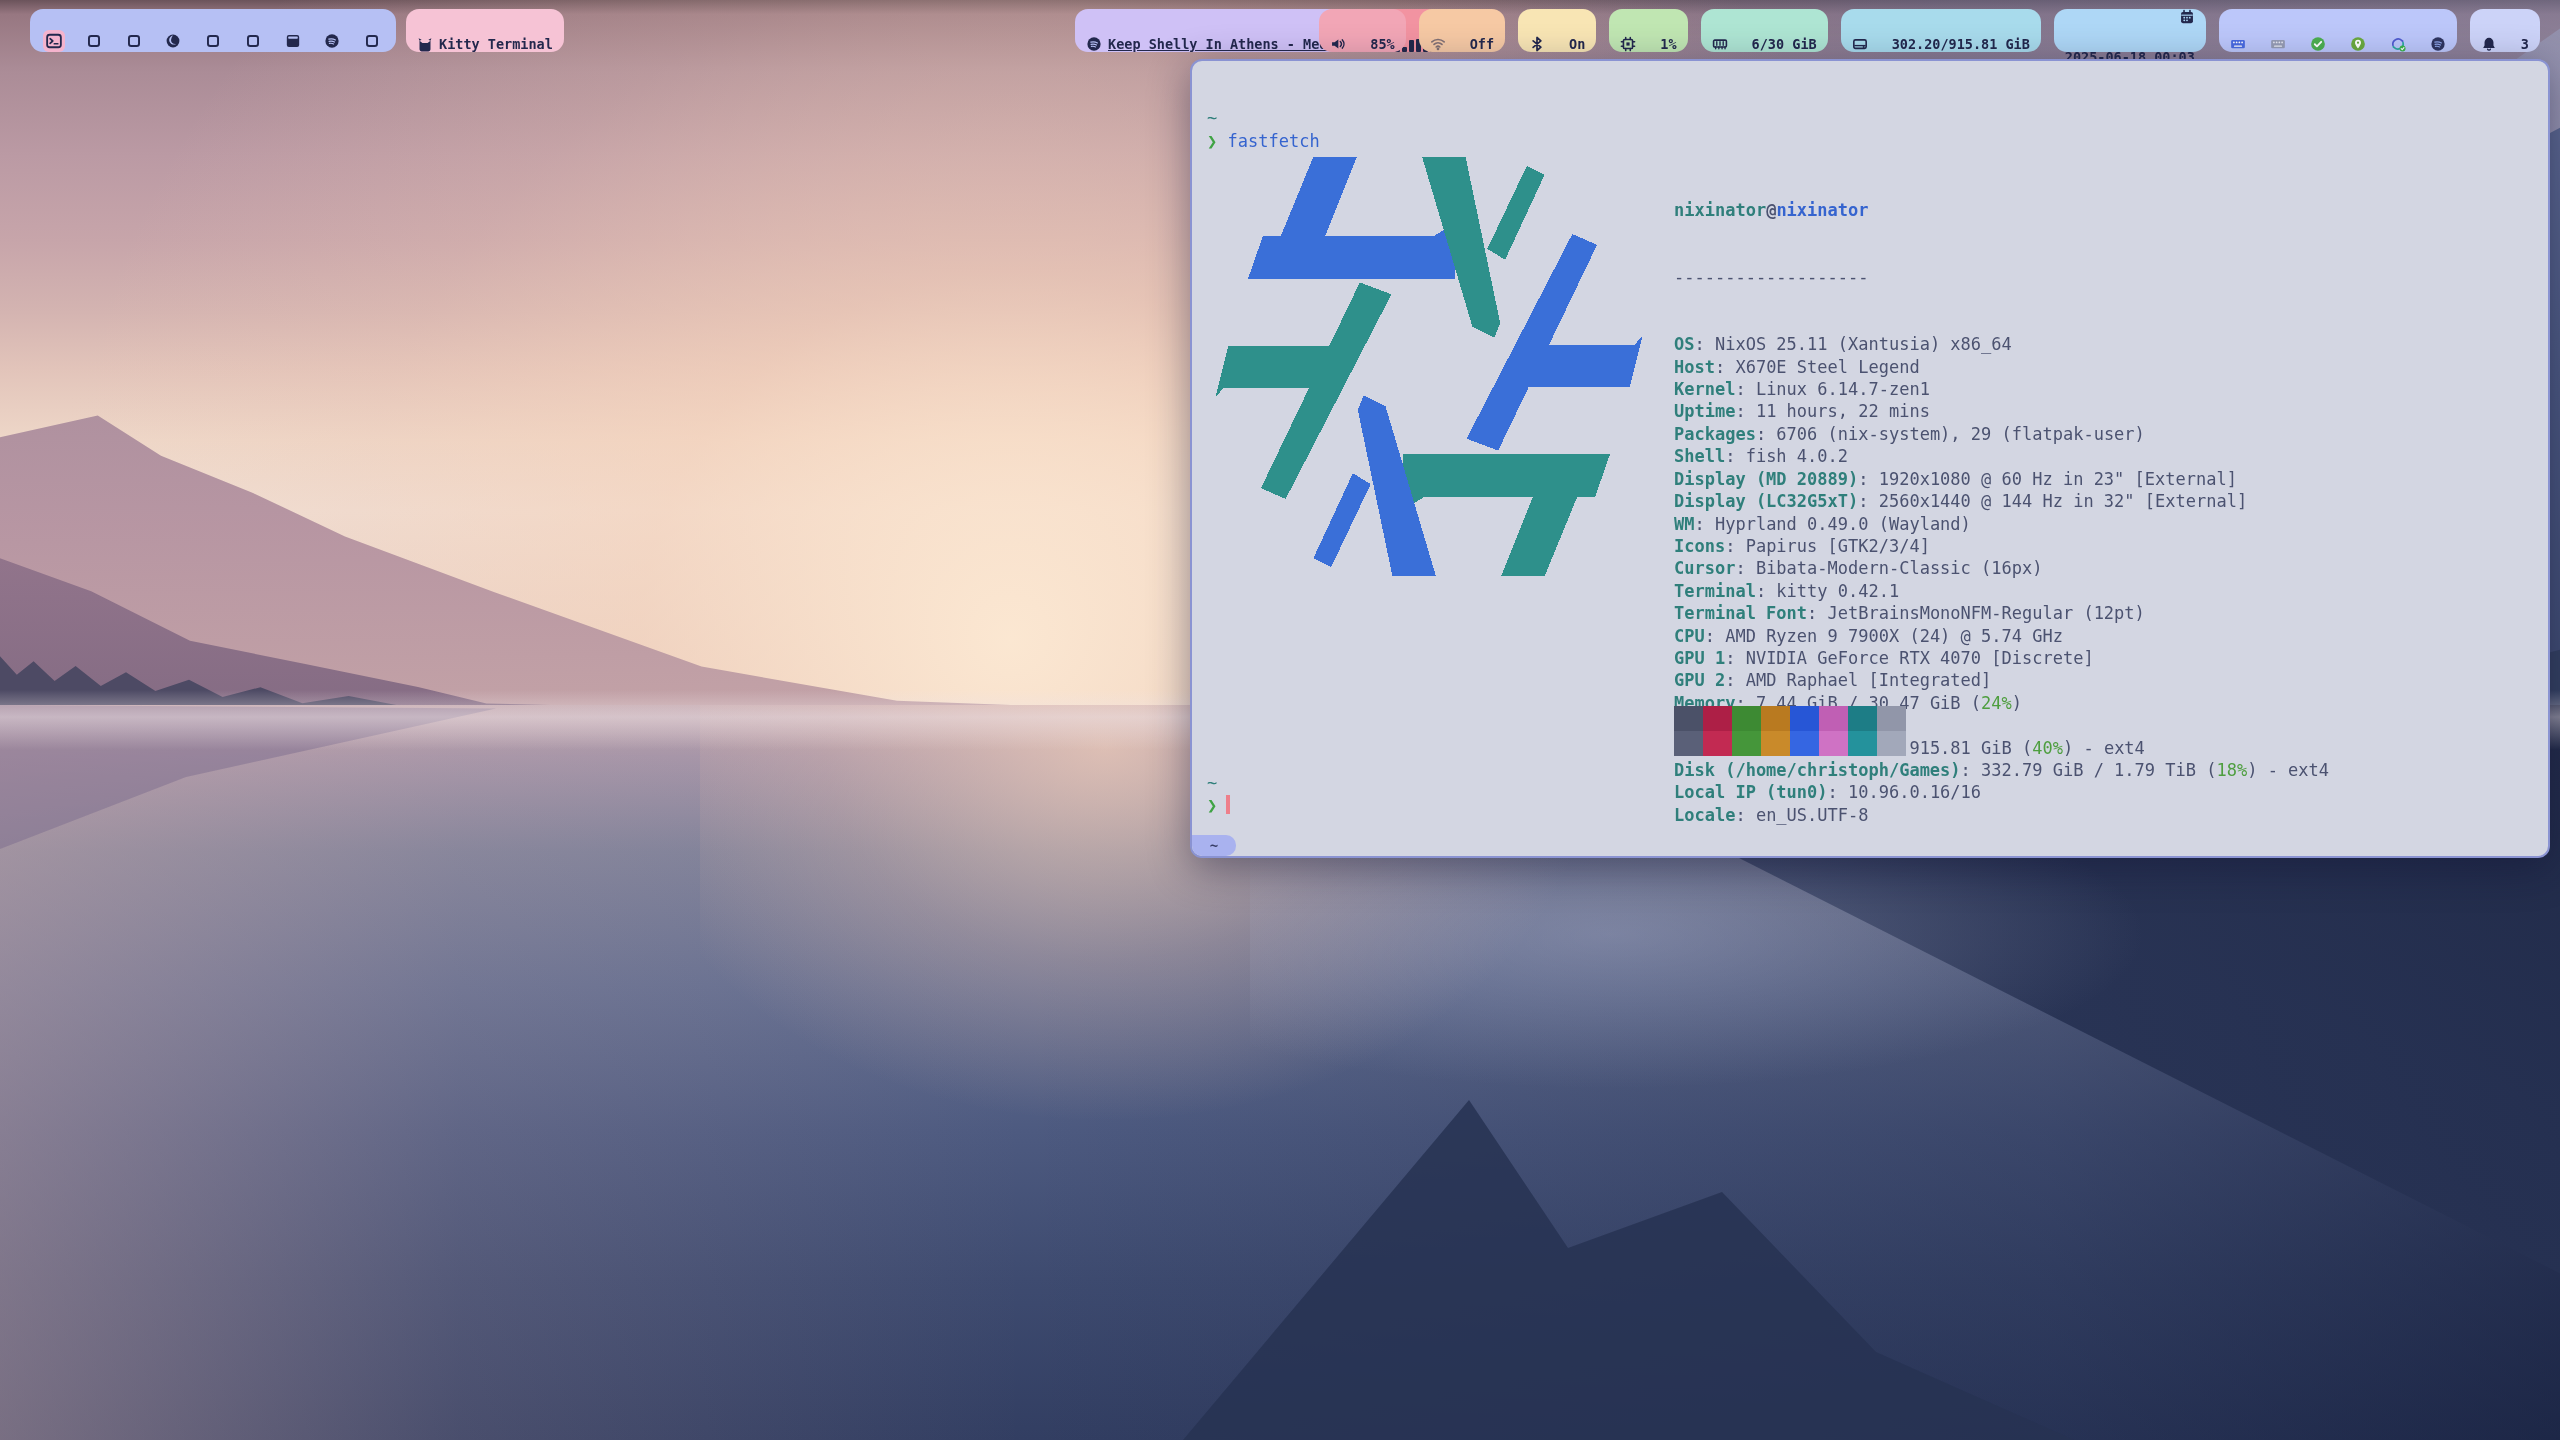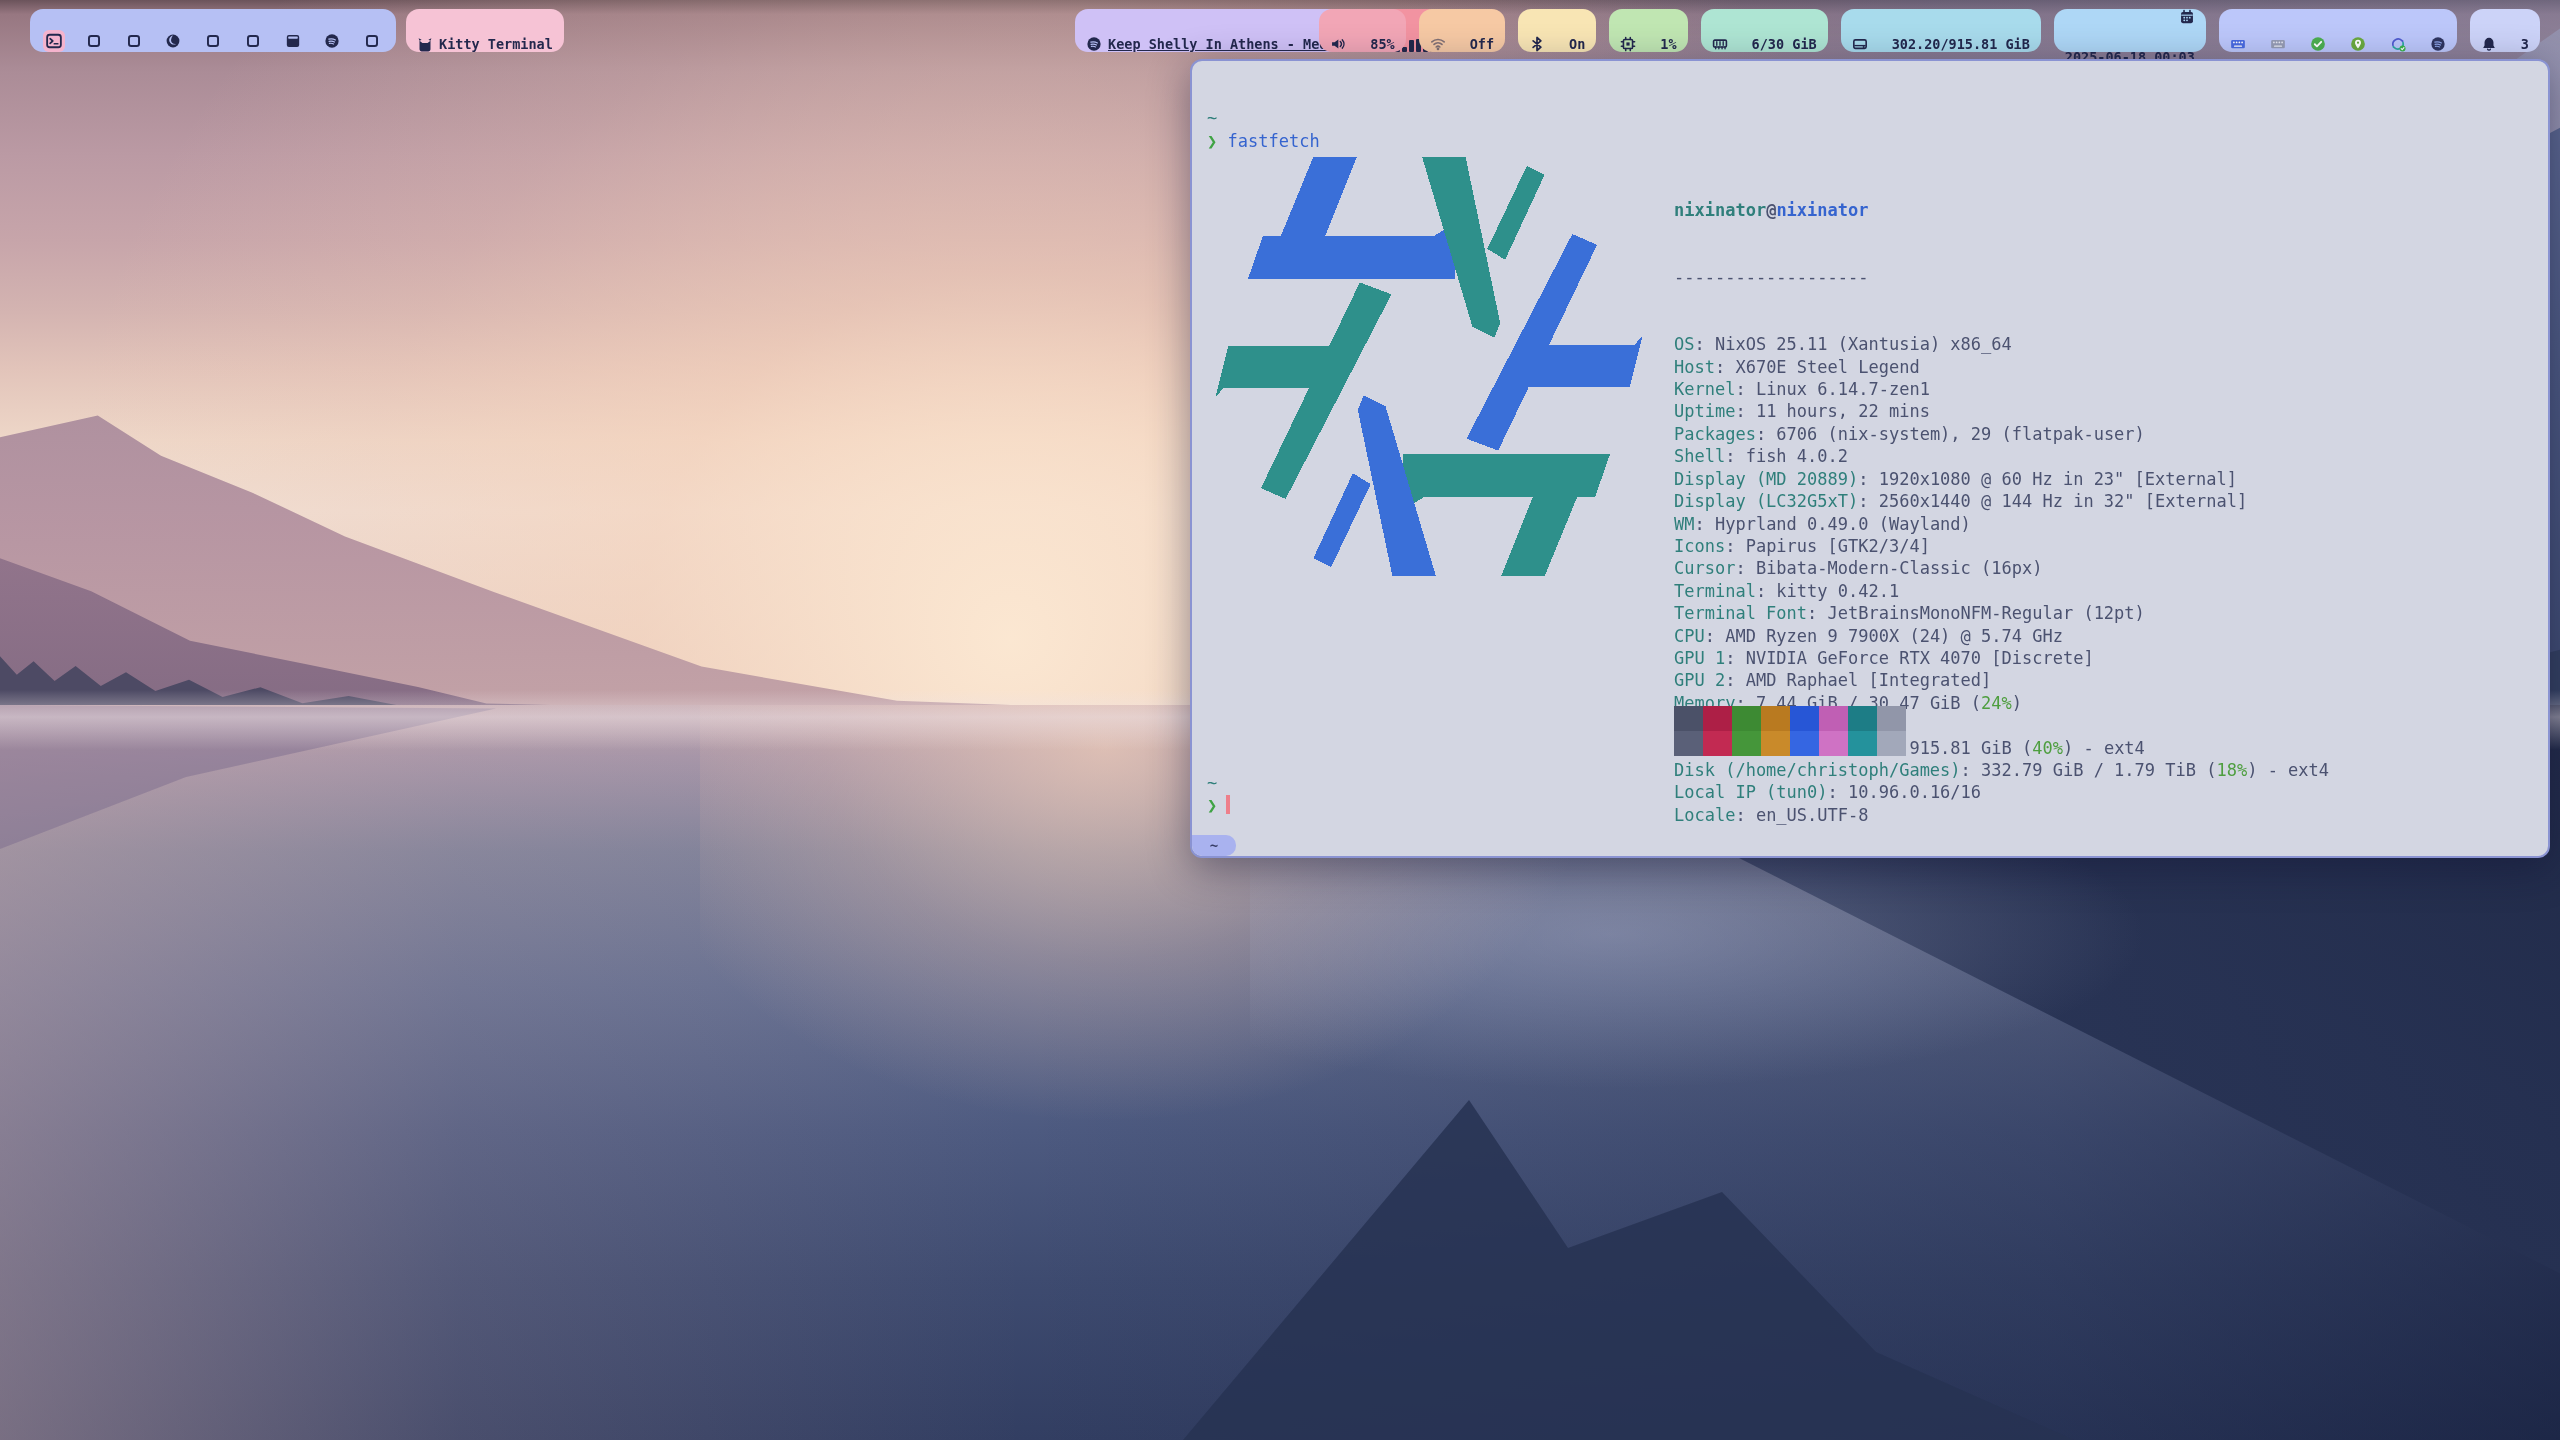--- a/index.html
+++ b/index.html
@@ -70,21 +70,21 @@
   .bell-pill { gap:5px; }
 
   
   .term { position:absolute; left:1190px; top:59px; width:1360px; height:799px;
     background:#d3d6e2; border:2px solid #8a93d2; border-radius:12px;
     box-shadow:0 10px 40px rgba(15,18,50,.45); overflow:hidden;
     font-size:17px; line-height:22.4px; color:var(--value); }
   .t-abs { position:absolute; white-space:pre; }
   .c-teal { color:var(--teal); } .c-blue { color:var(--blue); } .c-green { color:var(--green); }
   .c-val { color:var(--value); } .c-prompt { color:var(--prompt); font-weight:700; }
-  .ff-label { color:var(--teal); font-weight:400; }
+  .ff-label { color:var(--teal); font-weight:700; }
   .ff-title { font-weight:700; }
   #ff-info { position:absolute; left:482px; top:93px; white-space:pre; }
   #palette { position:absolute; left:482px; top:645px; width:232px; }
   #palette .prow { display:flex; }
   #palette .prow i { display:block; width:29px; height:25px; }
   .cursor { display:inline-block; width:4px; height:19px; background:var(--cursor); vertical-align:-3px; margin-left:9px; }
   .tab { position:absolute; left:0; bottom:0; width:44px; height:21px; background:#a9b2ef;
     border-radius:0 10px 10px 0; border-bottom-left-radius:10px; display:flex; align-items:center; justify-content:center;
     font-size:14px; font-weight:700; color:#373d66; }
   #logo { position:absolute; left:12px; top:88px; overflow:visible; }

